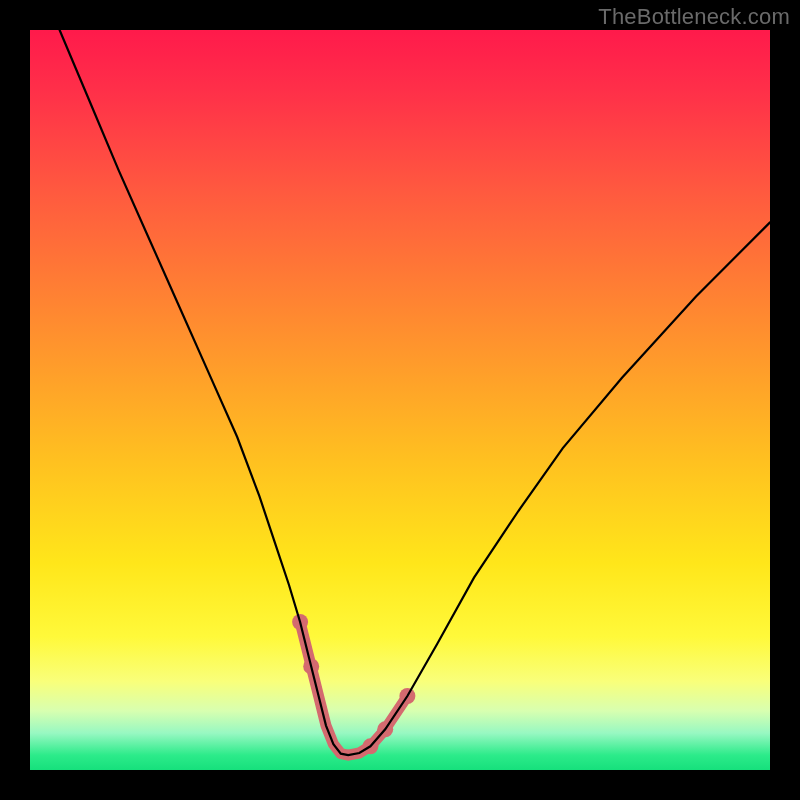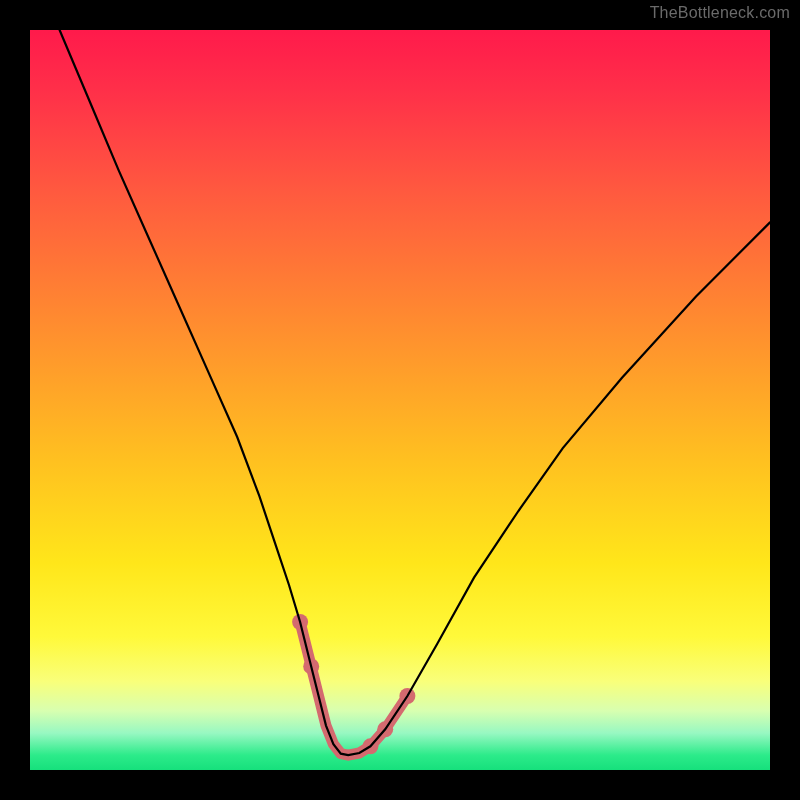--- a/index.html
+++ b/index.html
@@ -15,21 +15,21 @@
     position: absolute;
     left: 0; top: 0;
     width: 800px; height: 800px;
     background: #000;
   }
   .watermark {
     position: absolute;
     top: 4px;
     right: 10px;
     color: #6a6a6a;
-    font-size: 16px;
+    font-size: 22px;
     font-weight: 400;
     letter-spacing: 0.2px;
     z-index: 50;
   }
   .plot {
     position: absolute;
     left: 30px;
     top: 30px;
     width: 740px;
     height: 740px;

